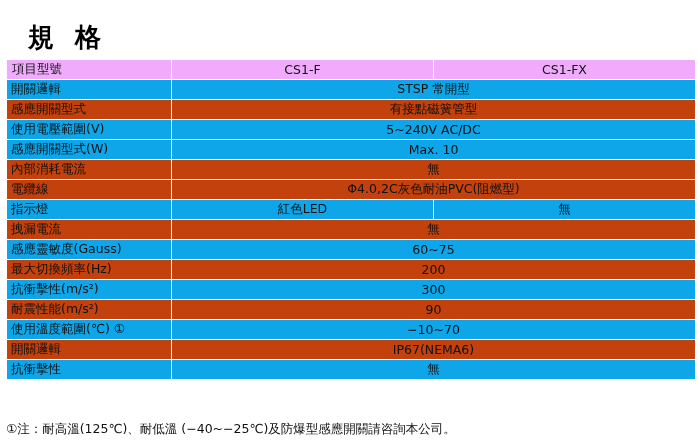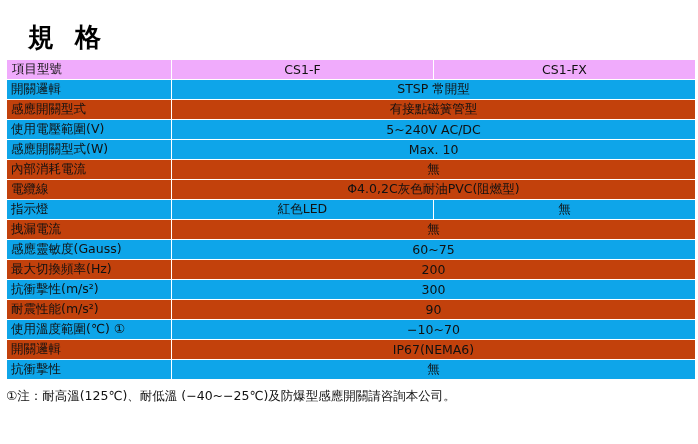--- a/index.html
+++ b/index.html
@@ -68,20 +68,21 @@
     background: #c2410c;
   }
   td.val {
     text-align: center;
   }
   .footnote {
     font-size: 12.5px;
     padding: 8px 0 0 6px;
     color: #111;
     line-height: 1.3;
+    margin-top: 33px;
   }
 </style>
 </head>
 <body>
 
 <div class="page">
 
   <div class="title">規  格</div>
 
   <table class="spec">

